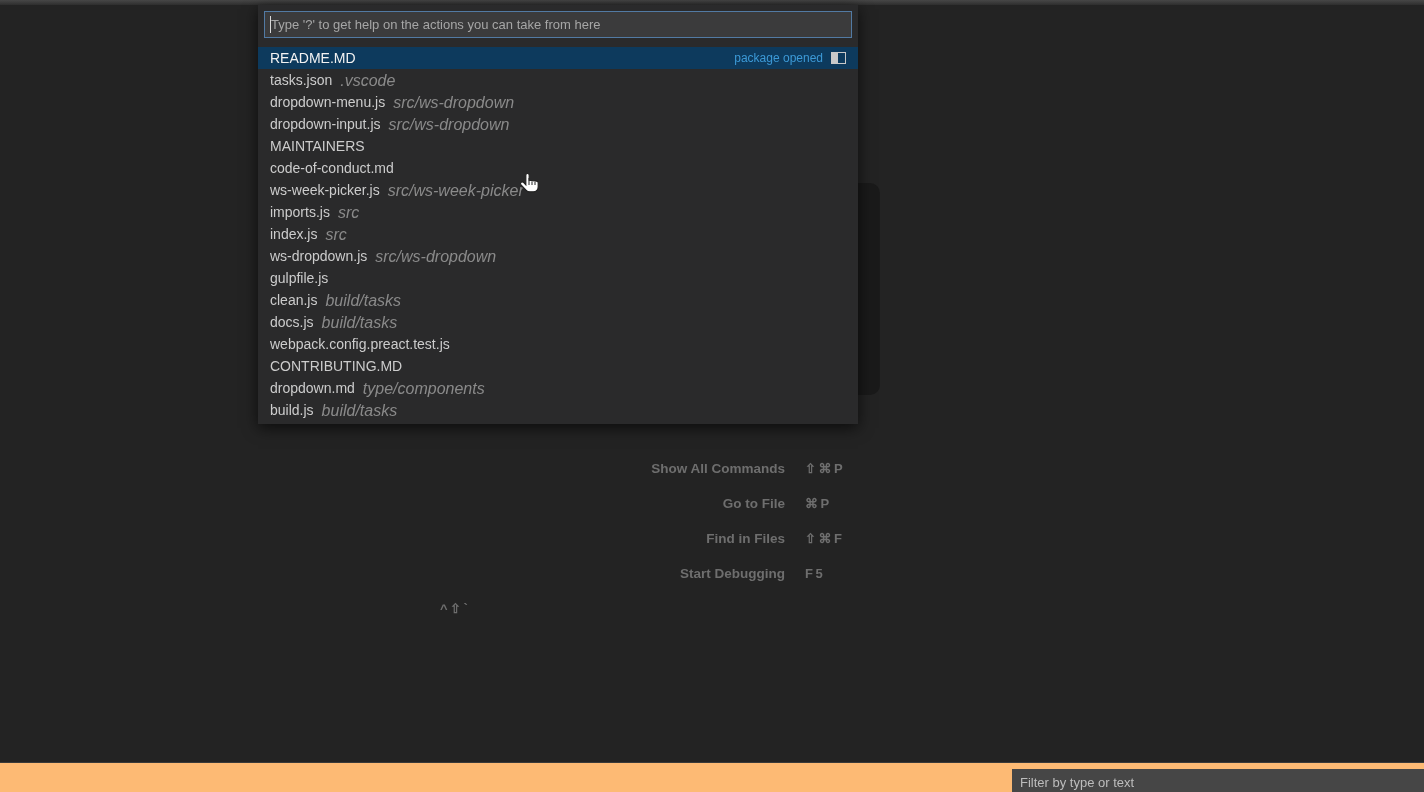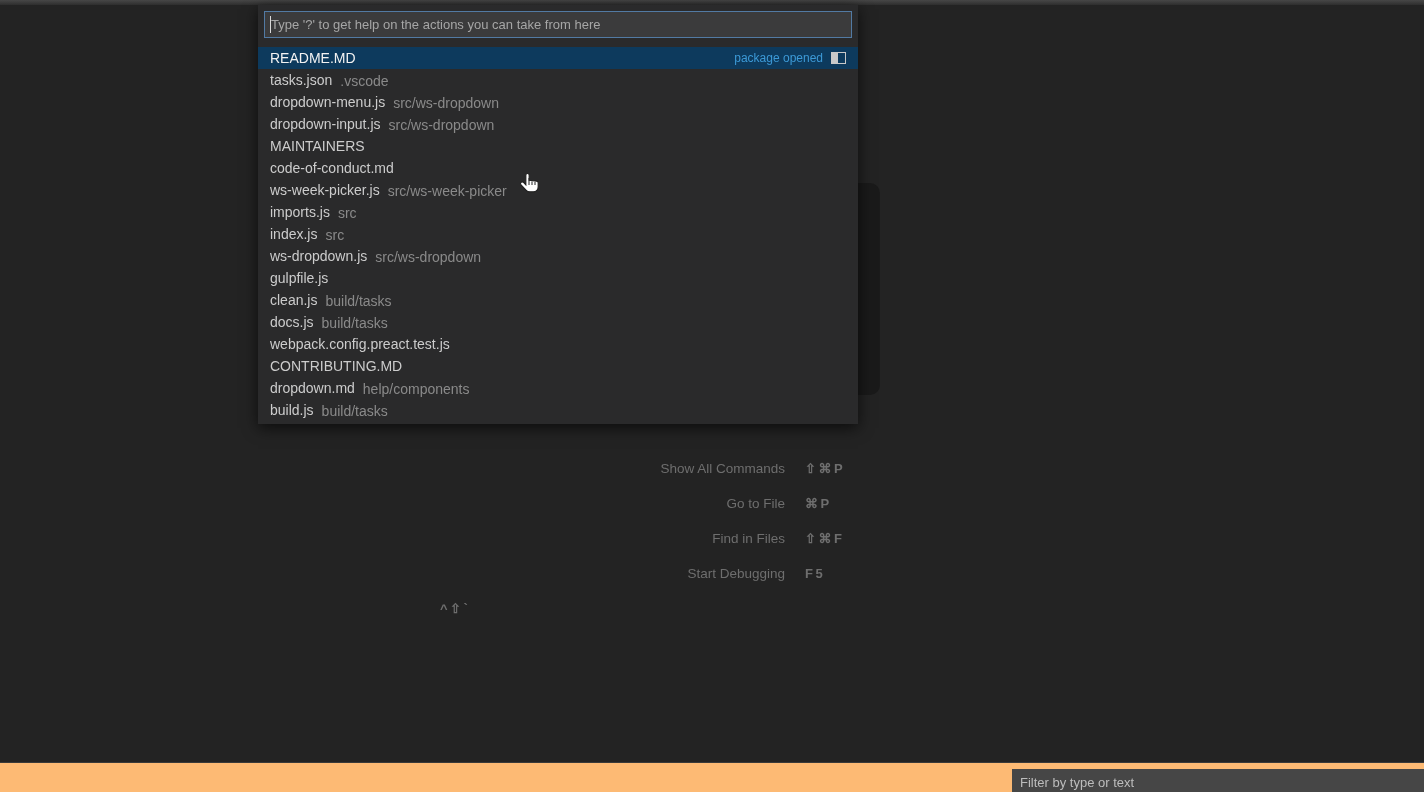--- a/index.html
+++ b/index.html
@@ -25,33 +25,33 @@
   .inputwrap { position:relative; margin:6px; }
   .inputwrap input {
     width:100%; height:27px; background:#3b3b3c; border:1px solid #527aa3;
     color:#c8c8c8; font:13px "Liberation Sans",sans-serif; padding:0 6px; outline:none;
   }
   .inputwrap input::placeholder { color:#a6a6a6; }
   .caret { position:absolute; left:6px; top:5px; width:1px; height:17px; background:#dadada; }
   .filelist { padding-top:3px; }
   .row { display:flex; align-items:center; height:22px; padding:0 12px; cursor:pointer; }
   .fname { font-size:14px; color:#cccccc; white-space:pre; }
-  .fpath { font-size:14px; color:#8a8a8a; margin-left:8px; padding-top:2px; white-space:pre; }
+  .fpath { font-size:16px; color:#8a8a8a; margin-left:8px; padding-top:2px; white-space:pre;font-style:italic; }
   .spacer { flex:1; }
   .row.selected { background:#0d3a5d; }
   .row.selected .fname { color:#f2f2f2; }
   .badge { font-size:12px; color:#3c99d6; margin-right:8px; }
   .split-icon {
     width:15px; height:12px; border:1px solid #c9c9c9; display:inline-block;
     background:linear-gradient(to right,#c9c9c9 0 6px,transparent 6px);
   }
   
   .watermark { position:absolute; left:420px; top:451px; z-index:2; }
   .wm-row { display:flex; align-items:center; height:35px; width:430px; }
-  .wm-label { flex:0 0 365px; text-align:right; font-size:13.5px; font-weight:400; color:#6e6e6e; }
+  .wm-label { flex:0 0 365px; text-align:right; font-size:13.5px; font-weight:700; color:#6e6e6e; }
   .wm-keys { margin-left:20px; font-size:13px; font-weight:700; color:#6e6e6e; letter-spacing:2.5px; white-space:pre; }
   
   .panel {
     position:absolute; left:0; top:762px; width:100%; height:30px;
     background:#fdba74; border-top:1px solid #3a3a3a;
   }
   .tabs { position:absolute; left:10px; top:17px; display:flex; gap:31px; }
   .tab { font-size:11px; letter-spacing:.5px; color:#8f8f8f; cursor:pointer; }
   .tab.active { color:#ebebeb; font-weight:700; }
   .filter {
@@ -164,21 +164,21 @@
 
         </div>
         <div class="row">
           <span class="fname">CONTRIBUTING.MD</span>
           <span class="fpath"></span>
           <span class="spacer"></span>
 
         </div>
         <div class="row">
           <span class="fname">dropdown.md</span>
-          <span class="fpath">help/components</span>
+          <span class="fpath">type/components</span>
           <span class="spacer"></span>
 
         </div>
         <div class="row">
           <span class="fname">build.js</span>
           <span class="fpath">build/tasks</span>
           <span class="spacer"></span>
 
         </div>
       </div>

